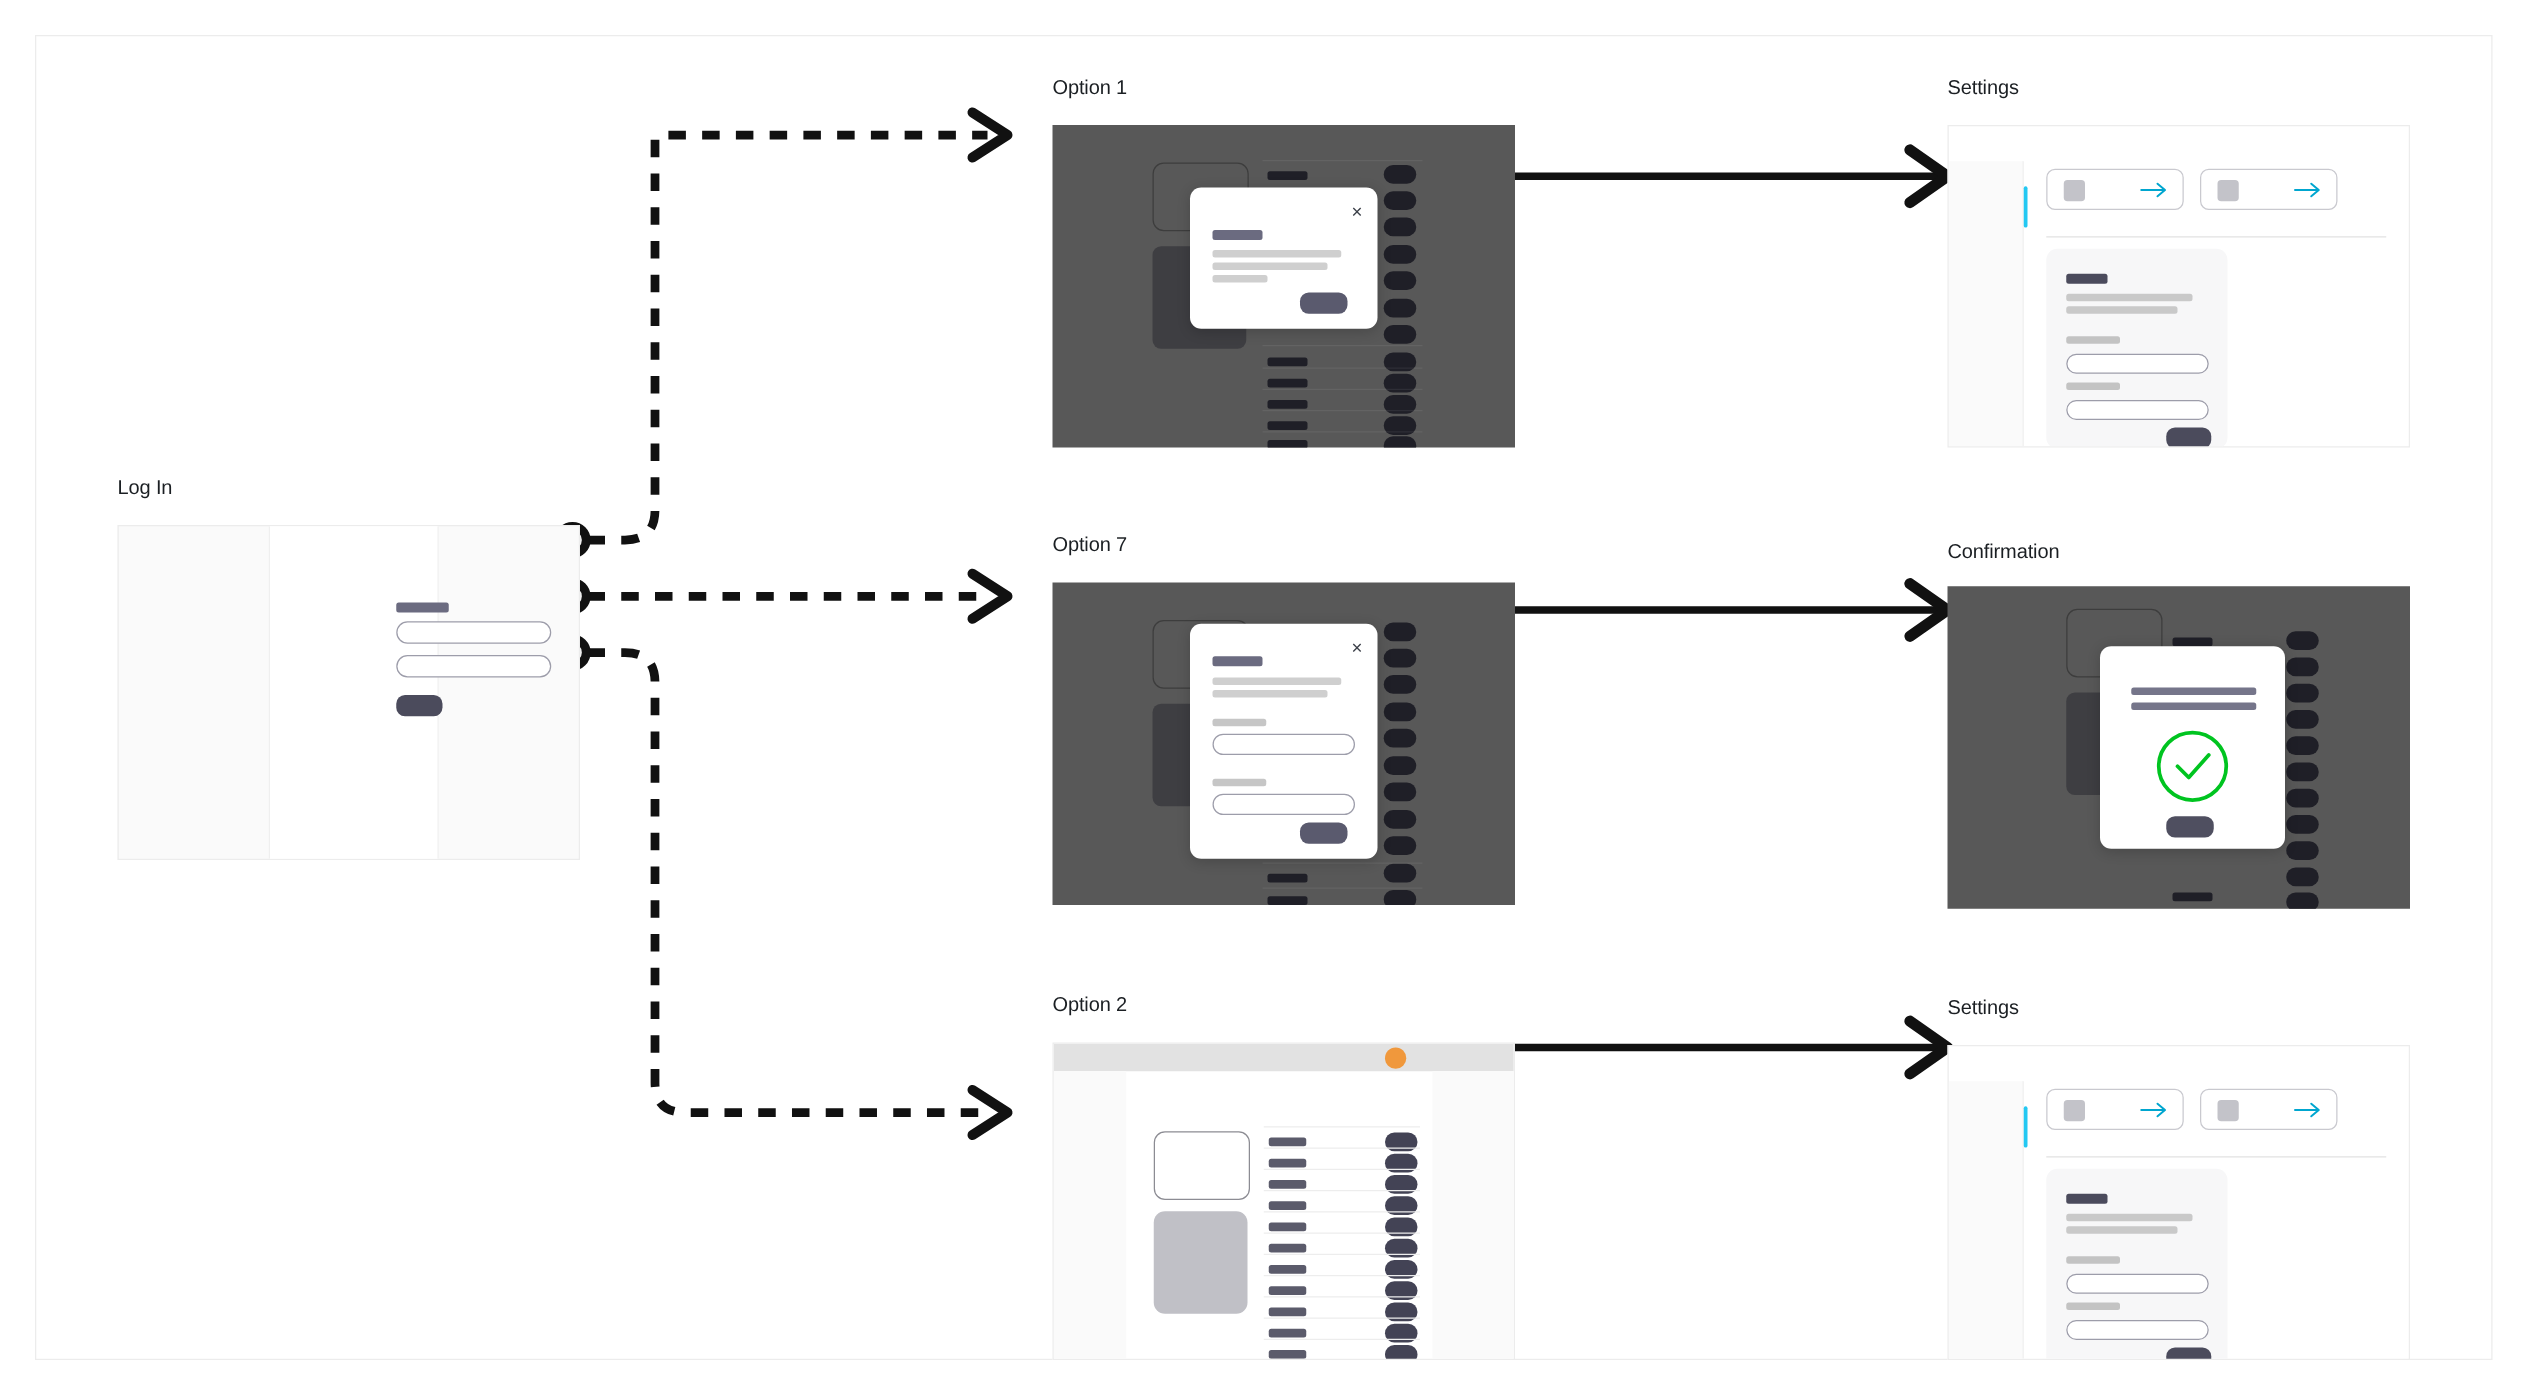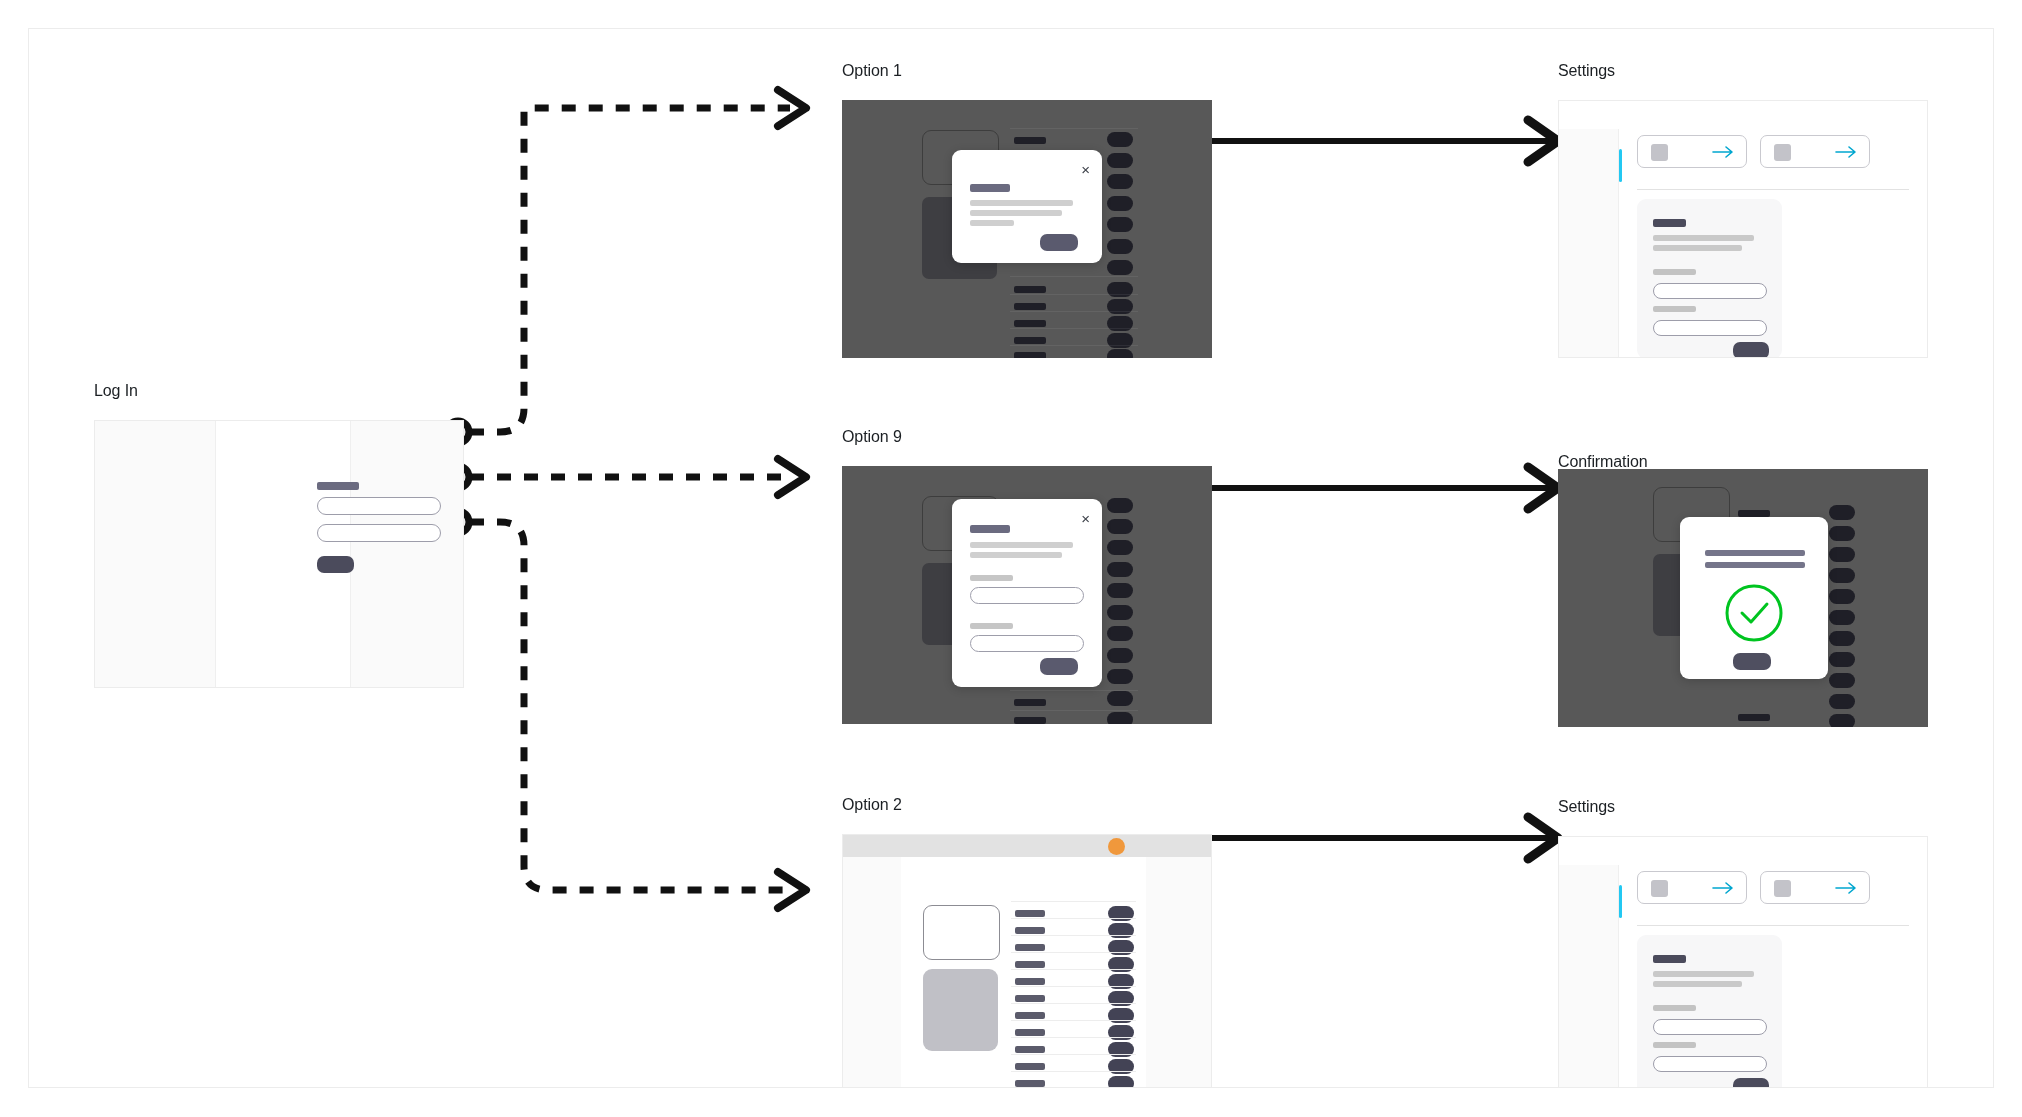--- a/index.html
+++ b/index.html
@@ -177,21 +177,21 @@
       <div class="st-lbl" style="left:16px;top:70px;width:43px;"></div>
       <div class="inputbox" style="left:16px;top:84px;width:114px;height:16px;"></div>
 
       <div class="st-lbl" style="left:16px;top:107px;width:43px;"></div>
       <div class="inputbox" style="left:16px;top:121px;width:114px;height:16px;"></div>
 
       <div class="darkbtn" style="left:96px;top:143px;width:36px;height:17px;"></div>
     </div>
   </div>
 
-  <div class="screen-title" style="left:842px;top:428px;">Option 9</div>
+  <div class="screen-title" style="left:842px;top:428px;">Option 7</div>
 
   <div class="darkscreen" style="left:842px;top:466px;width:370px;height:258px;">
     <div class="ds-tile-outline" style="left:80px;top:30px;width:75px;height:53px;"></div>
     <div class="ds-tile-solid" style="left:80px;top:97px;width:75px;height:82px;"></div>
 
     <div class="ds-chip" style="left:265px;top:32px;width:26px;"></div>
     <div class="ds-chip" style="left:265px;top:53px;width:26px;"></div>
     <div class="ds-chip" style="left:265px;top:74px;width:26px;"></div>
     <div class="ds-chip" style="left:265px;top:96px;width:26px;"></div>
     <div class="ds-chip" style="left:265px;top:117px;width:26px;"></div>
@@ -216,21 +216,21 @@
       <div class="m-sub" style="left:18px;top:76px;width:43px;"></div>
       <div class="inputbox" style="left:18px;top:88px;width:114px;height:17px;"></div>
 
       <div class="m-sub" style="left:18px;top:124px;width:43px;"></div>
       <div class="inputbox" style="left:18px;top:136px;width:114px;height:17px;"></div>
 
       <div class="darkbtn" style="left:88px;top:159px;width:38px;height:17px;background:#5a5a6e;"></div>
     </div>
   </div>
 
-  <div class="screen-title" style="left:1558px;top:453px;">Confirmation</div>
+  <div class="screen-title" style="left:1558px;top:433px;">Confirmation</div>
 
   <div class="darkscreen" style="left:1558px;top:469px;width:370px;height:258px;">
     <div class="ds-tile-outline" style="left:95px;top:18px;width:75px;height:53px;"></div>
     <div class="ds-tile-solid" style="left:95px;top:85px;width:75px;height:82px;"></div>
 
     <div class="ds-label" style="left:180px;top:41px;width:32px;"></div>
     <div class="ds-label" style="left:180px;top:56px;width:32px;"></div>
     <div class="ds-label" style="left:180px;top:245px;width:32px;"></div>
 
     <div class="ds-chip" style="left:271px;top:36px;width:26px;"></div>

